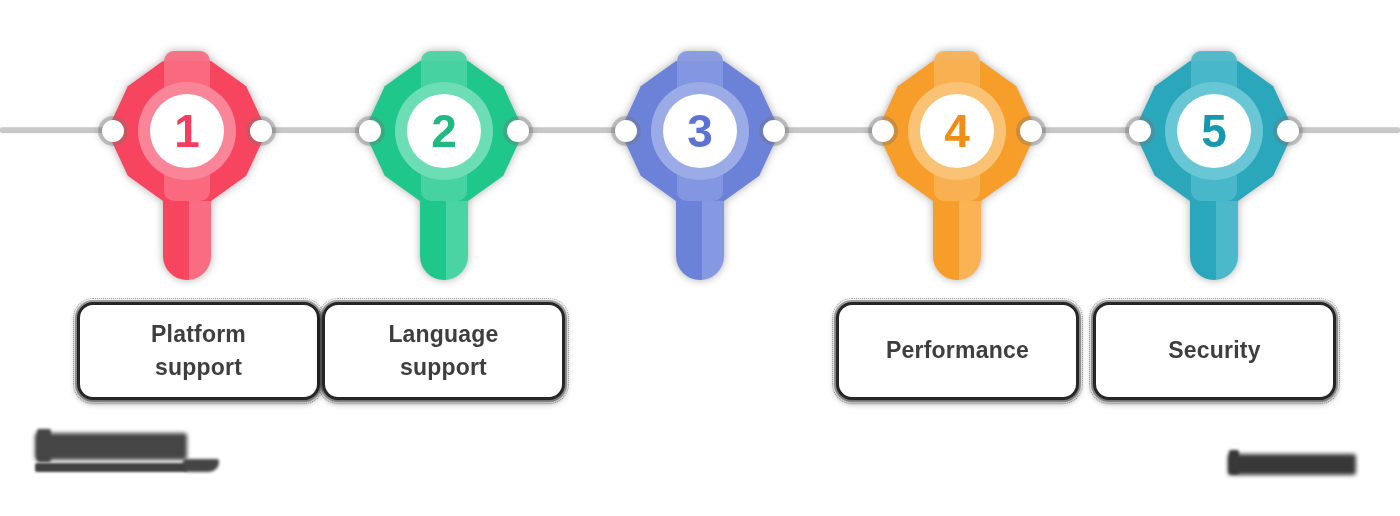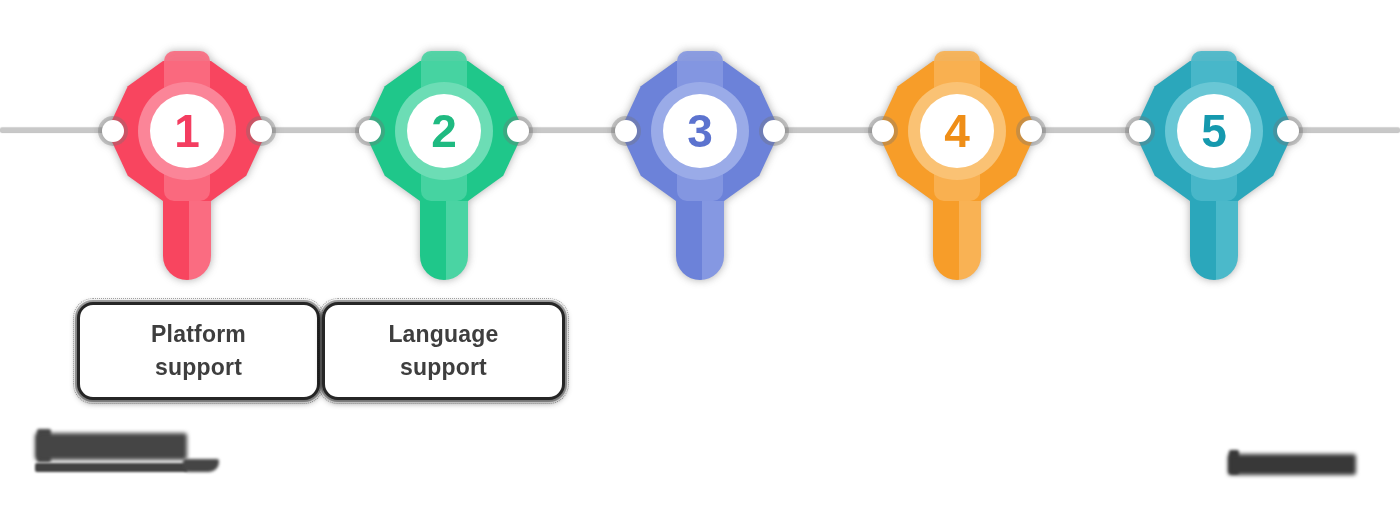--- a/index.html
+++ b/index.html
@@ -159,20 +159,26 @@
   </div>
 
   <div class="card" style="left:77px">
     <span class="label">Platform
 support</span>
   </div>
   <div class="card" style="left:322px">
     <span class="label">Language
 support</span>
   </div>
+  <div class="card" style="left:836px">
+    <span class="label">Performance</span>
+  </div>
+  <div class="card" style="left:1093px">
+    <span class="label">Security</span>
+  </div>
 
   <div class="logo-left">
     <div class="asc"></div>
     <div class="word"></div>
     <div class="tag"></div>
     <div class="tail"></div>
   </div>
   <div class="logo-right">
     <div class="asc"></div>
     <div class="word"></div>

